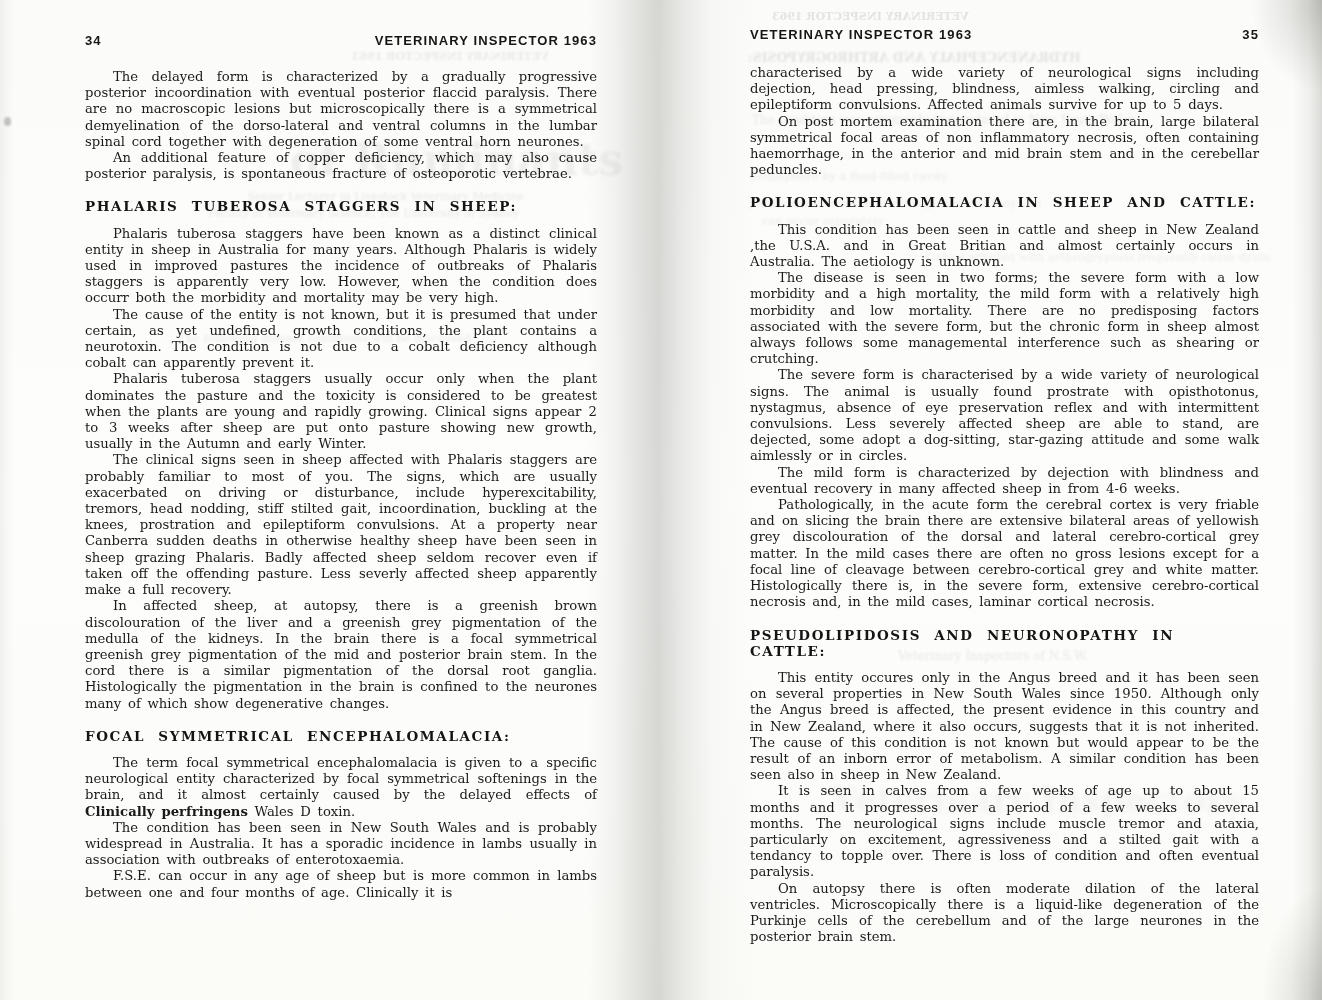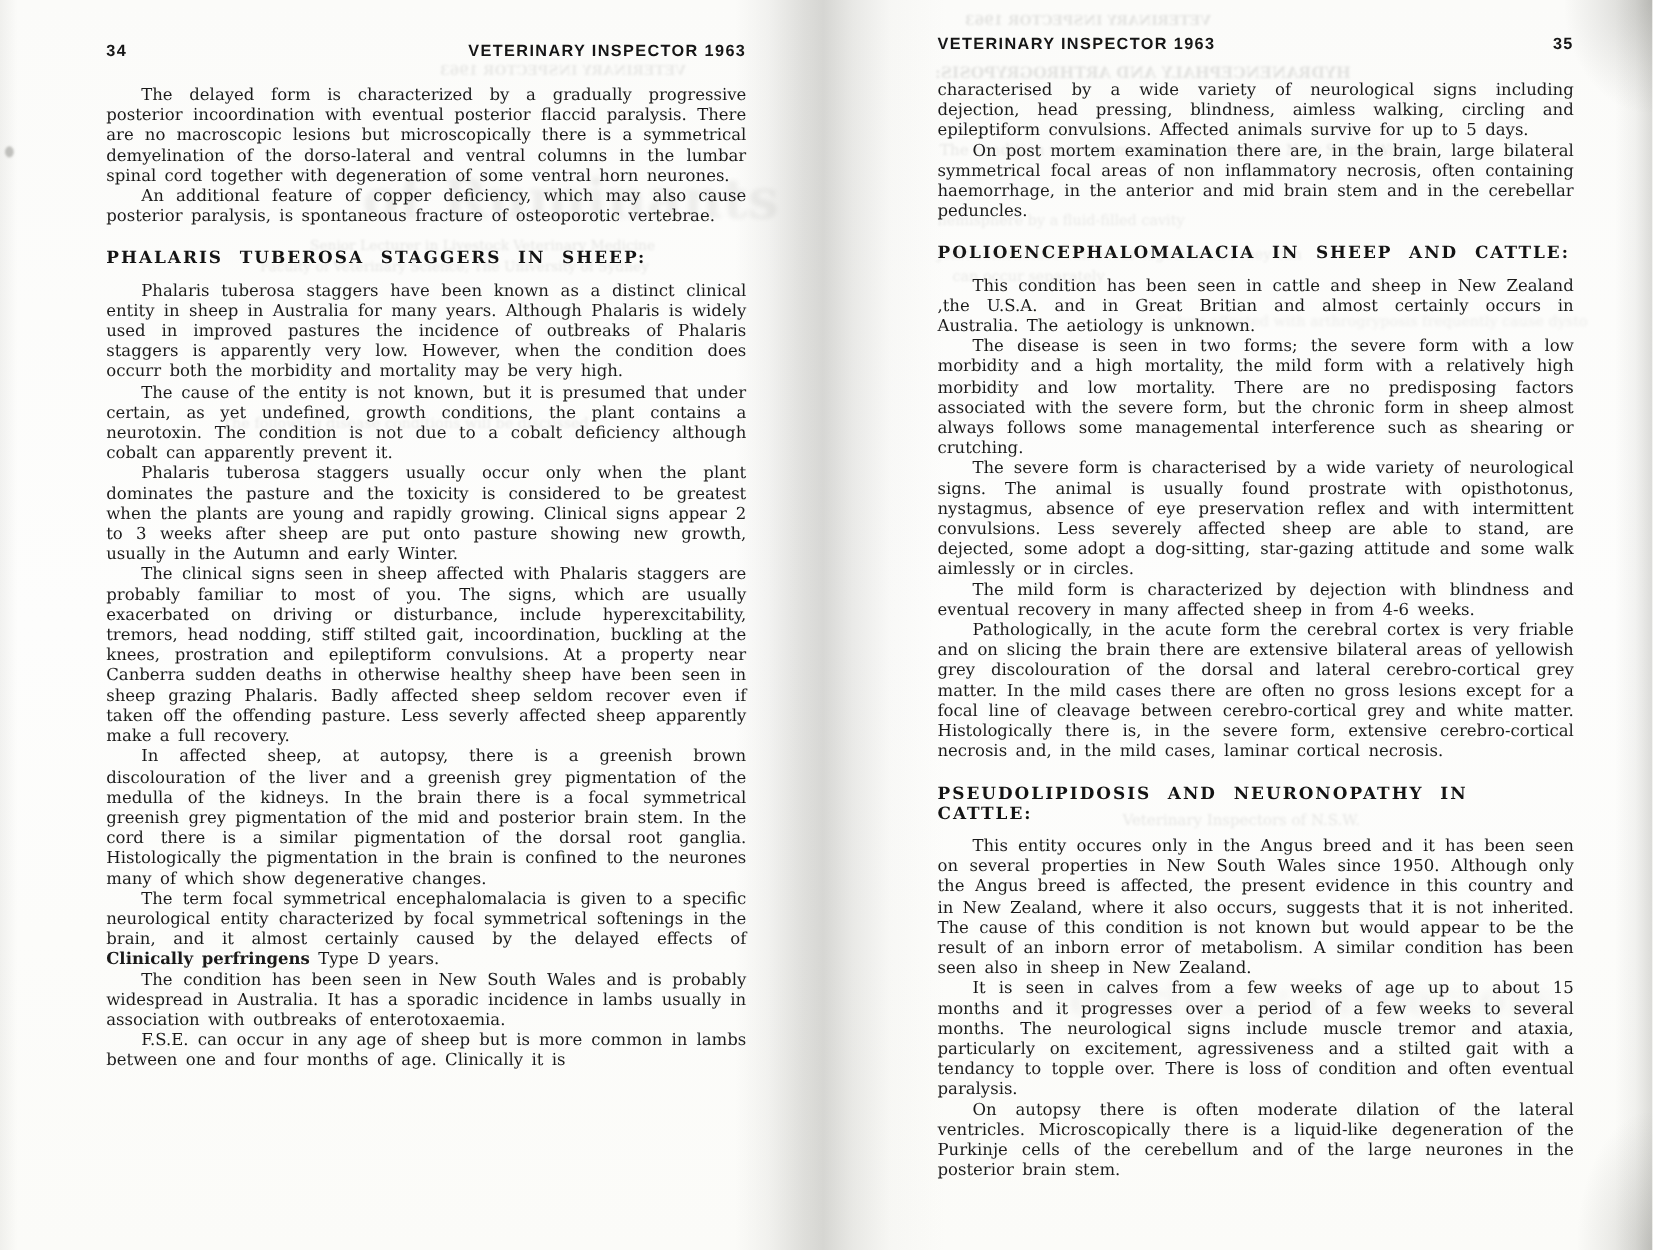--- a/index.html
+++ b/index.html
@@ -104,21 +104,22 @@
     </div>
     <div class="page-body">
         <p>The delayed form is characterized by a gradually progressive posterior incoordination with eventual posterior flaccid paralysis. There are no macroscopic lesions but microscopically there is a symmetrical demyelination of the dorso-lateral and ventral columns in the lumbar spinal cord together with degeneration of some ventral horn neurones.</p>
         <p>An additional feature of copper deficiency, which may also cause posterior paralysis, is spontaneous fracture of osteoporotic vertebrae.</p>
         <h2>PHALARIS TUBEROSA STAGGERS IN SHEEP:</h2>
         <p>Phalaris tuberosa staggers have been known as a distinct clinical entity in sheep in Australia for many years. Although Phalaris is widely used in improved pastures the incidence of outbreaks of Phalaris staggers is apparently very low. However, when the condition does occurr both the morbidity and mortality may be very high.</p>
         <p>The cause of the entity is not known, but it is presumed that under certain, as yet undefined, growth conditions, the plant contains a neurotoxin. The condition is not due to a cobalt deficiency although cobalt can apparently prevent it.</p>
         <p>Phalaris tuberosa staggers usually occur only when the plant dominates the pasture and the toxicity is considered to be greatest when the plants are young and rapidly growing. Clinical signs appear 2 to 3 weeks after sheep are put onto pasture showing new growth, usually in the Autumn and early Winter.</p>
         <p>The clinical signs seen in sheep affected with Phalaris staggers are probably familiar to most of you. The signs, which are usually exacerbated on driving or disturbance, include hyperexcitability, tremors, head nodding, stiff stilted gait, incoordination, buckling at the knees, prostration and epileptiform convulsions. At a property near Canberra sudden deaths in otherwise healthy sheep have been seen in sheep grazing Phalaris. Badly affected sheep seldom recover even if taken off the offending pasture. Less severly affected sheep apparently make a full recovery.</p>
         <p>In affected sheep, at autopsy, there is a greenish brown discolouration of the liver and a greenish grey pigmentation of the medulla of the kidneys. In the brain there is a focal symmetrical greenish grey pigmentation of the mid and posterior brain stem. In the cord there is a similar pigmentation of the dorsal root ganglia. Histologically the pigmentation in the brain is confined to the neurones many of which show degenerative changes.</p>
-        <p><span>The term focal symmetrical encephalomalacia is given to a specific neurological entity characterized by focal symmetrical softenings in the brain, and it almost certainly caused by the delayed effects of </span><span class="b">Clinically perfringens</span><span> Type D years.</span></p>
+        <h2>FOCAL SYMMETRICAL ENCEPHALOMALACIA:</h2>
+        <p><span>The term focal symmetrical encephalomalacia is given to a specific neurological entity characterized by focal symmetrical softenings in the brain, and it almost certainly caused by the delayed effects of </span><span class="b">Clinically perfringens</span><span> Wales D toxin.</span></p>
         <p>The condition has been seen in New South Wales and is probably widespread in Australia. It has a sporadic incidence in lambs usually in association with outbreaks of enterotoxaemia.</p>
         <p>F.S.E. can occur in any age of sheep but is more common in lambs between one and four months of age. Clinically it is</p>
       </div>
   </div>
 
   <div class="page right-page">
     <div class="page-header">
       <span class="running-title">VETERINARY INSPECTOR 1963</span>
       <span class="page-number">35</span>
     </div>

